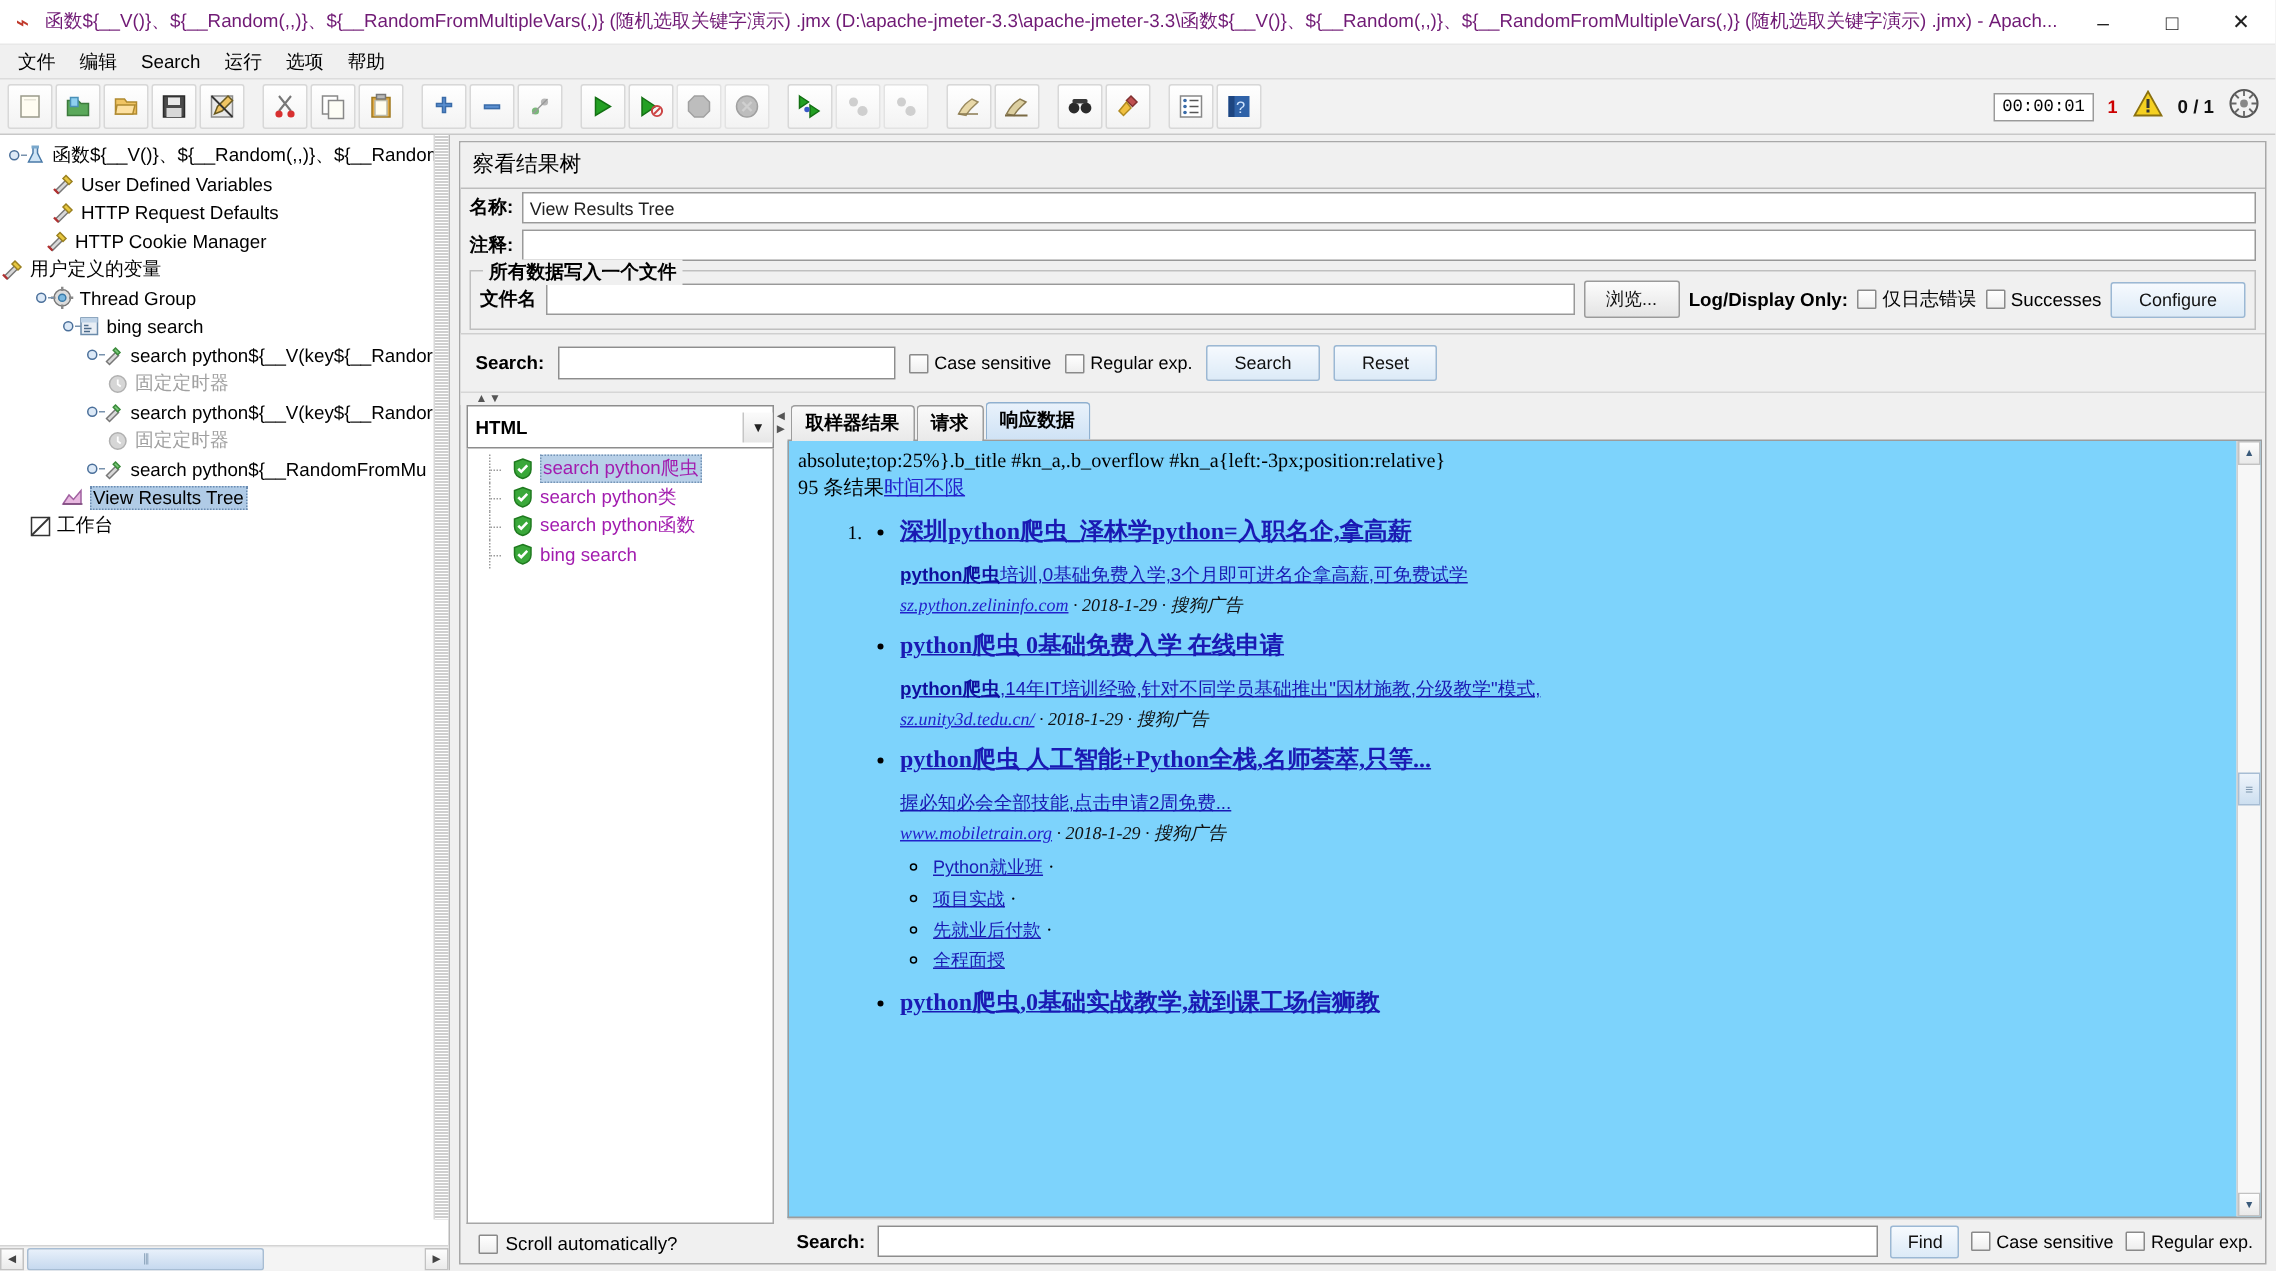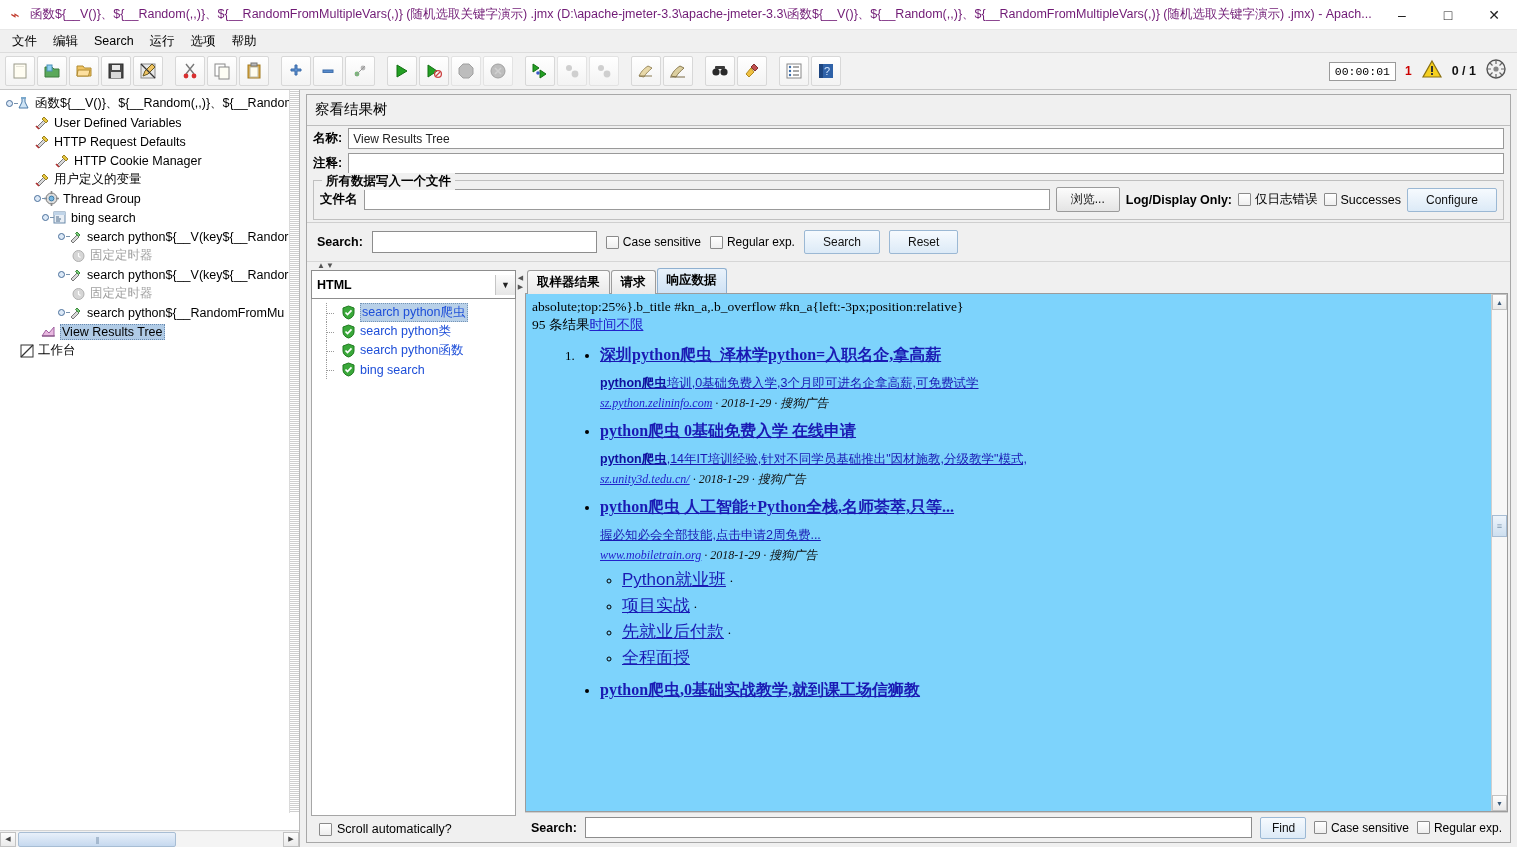--- a/index.html
+++ b/index.html
@@ -260,21 +260,21 @@
     border-left: 1px dotted #9a9a9a;
     position: relative; margin-right: 0;
   }
   .res-row .dline::after {
     content: ""; position: absolute; left: 0; top: 50%;
     width: 7px; height: 1px; border-top: 1px dotted #9a9a9a;
   }
   .shield {
     width: 15px; height: 15px; flex: 0 0 15px; margin: 0 4px 0 1px;
   }
-  .res-label { color: #1d4ed8; }
+  .res-label { color: #a21caf; }
   .res-label.sel { background: #b8d0e8; border: 1px dotted #7594b5; padding: 0 1px; }
 
   .scroll-auto {
     height: 26px; display: flex; align-items: center; gap: 5px;
     padding-left: 8px; background: #f0f0f0;
   }
 
   .res-split {
     width: 9px; flex: 0 0 9px; background: #f0f0f0;
     display: flex; flex-direction: column; align-items: center;
@@ -328,21 +328,21 @@
     font-family: "Liberation Sans", sans-serif;
   }
   .ad-desc b { color: #0f0f9e; }
   .ad-url {
     font-size: 12px; color: #2222cc; font-style: italic;
     text-decoration: underline; font-family: "Liberation Serif", serif;
   }
   .ad-meta { font-size: 12px; color: #111; font-style: italic; }
   .circ-list { margin: 6px 0 6px 0; padding-left: 22px; }
   .circ-list > li { list-style: circle; margin-bottom: 3px; }
-  .circ-list a { color: #1a1ab4; text-decoration: underline; font-size: 17px;
+  .circ-list a { color: #1a1ab4; text-decoration: underline; font-size: 12px;
     font-family: "Liberation Sans", sans-serif; }
 
   .vsb {
     width: 16px; flex: 0 0 16px; background: #f4f4f4;
     border-left: 1px solid #cfcfcf; display: flex; flex-direction: column;
   }
   .vsb-arrow {
     height: 16px; background: linear-gradient(#fdfdfd,#e9e9e9);
     border: 1px solid #c2c2c2; display: flex; align-items: center;
     justify-content: center; font-size: 7px; color: #3a5a7a;
@@ -607,43 +607,43 @@
           <span class="ticon">
             <svg width="16" height="15" viewBox="0 0 16 15">
                 <path d="M2 12l7-7 2 2-7 7z" fill="#d8d8d8" stroke="#777"></path>
                 <path d="M9 2l4 4-2 2-4-4z" fill="#e8c840" stroke="#9a8020"></path>
                 <path d="M1 11l3 3" stroke="#b03030" stroke-width="1.6"></path>
               </svg>
           </span>
           <span class="tlabel">HTTP Request Defaults</span>
         </div>
 
-        <div class="trow" style="padding-left:54px">
+        <div class="trow" style="padding-left:30px">
           <span class="ticon">
             <svg width="16" height="15" viewBox="0 0 16 15">
                 <path d="M2 12l7-7 2 2-7 7z" fill="#d8d8d8" stroke="#777"></path>
                 <path d="M9 2l4 4-2 2-4-4z" fill="#e8c840" stroke="#9a8020"></path>
                 <path d="M1 11l3 3" stroke="#b03030" stroke-width="1.6"></path>
               </svg>
           </span>
           <span class="tlabel">HTTP Cookie Manager</span>
         </div>
 
-        <div class="trow" style="padding-left:34px">
+        <div class="trow" style="">
           <span class="ticon">
             <svg width="16" height="15" viewBox="0 0 16 15">
                 <path d="M2 12l7-7 2 2-7 7z" fill="#d8d8d8" stroke="#777"></path>
                 <path d="M9 2l4 4-2 2-4-4z" fill="#e8c840" stroke="#9a8020"></path>
                 <path d="M1 11l3 3" stroke="#b03030" stroke-width="1.6"></path>
               </svg>
           </span>
           <span class="tlabel">用户定义的变量</span>
         </div>
 
-        <div class="trow" style="padding-left:32px">
+        <div class="trow" style="padding-left:22px">
           <span class="handle">
               <span class="knob"></span>
             </span>
           <span class="ticon">
             <svg width="15" height="15" viewBox="0 0 15 15">
                 <circle cx="7.5" cy="7.5" r="5.5" fill="#dcdcdc" stroke="#777"></circle>
                 <circle cx="7.5" cy="7.5" r="2.4" fill="#7ab8e0" stroke="#3a7aa8"></circle>
                 <path d="M7.5 0v3M7.5 12v3M0 7.5h3M12 7.5h3" stroke="#888" stroke-width="1.6"></path>
               </svg>
           </span>

